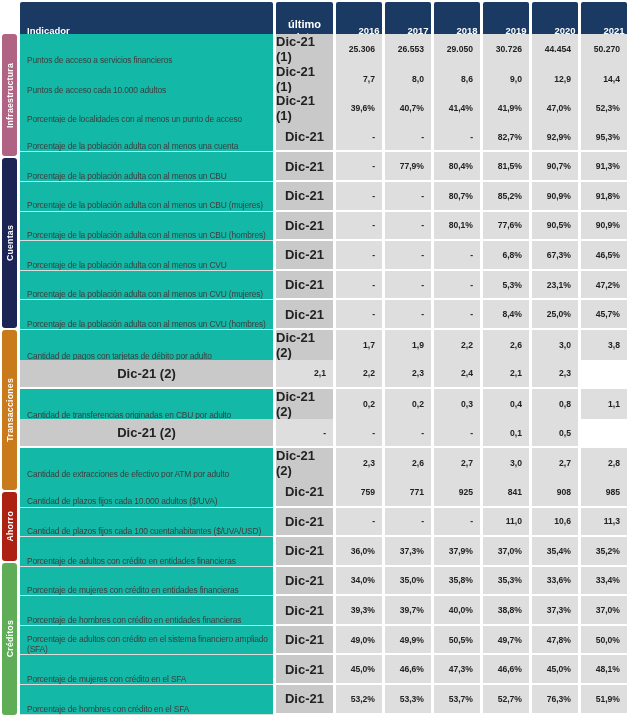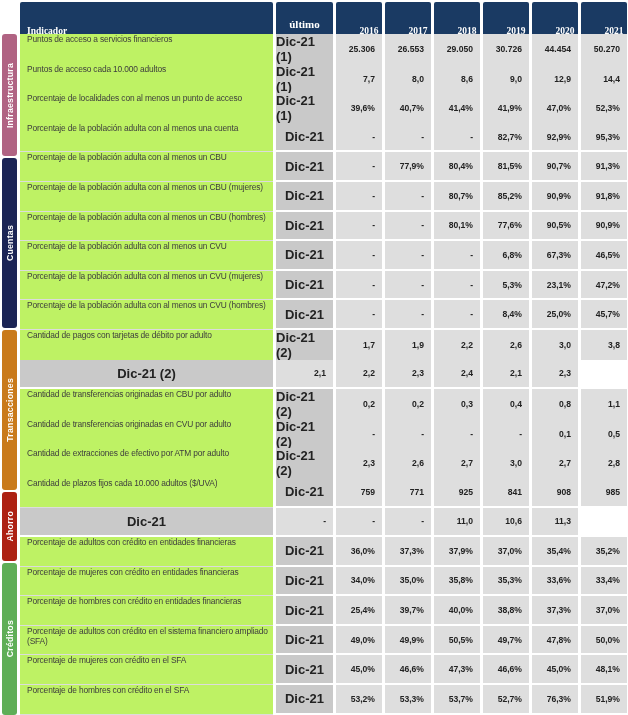--- a/index.html
+++ b/index.html
@@ -4,21 +4,21 @@
 <style>
   html, body { margin: 0; padding: 0; background: #ffffff; }
   body {
     font-family: "Liberation Sans", sans-serif;
     width: 628px; height: 715px;
     -webkit-font-smoothing: antialiased;
   }
   .table-wrap { padding: 2px 0 0 2px; width: 625px; }
 
   
-  .header-flex { display: flex; gap: 3px; height: 30px; margin-bottom: 2px; font-family: Liberation Serif, serif; }
+  .header-flex { display: flex; gap: 3px; height: 30px; margin-bottom: 2px; }
   .corner { width: 15px; flex: none; }
   .header-grid {
     flex: 1; display: grid;
     grid-template-columns: 253px 57px repeat(6, 46px);
     column-gap: 3px;
   }
   .h-block {
     background: var(--header-bg); color: #ffffff;
     font-weight: bold; border-radius: 2px;
     display: flex; align-items: center; justify-content: center;
@@ -42,22 +42,22 @@
     letter-spacing: 0.2px; white-space: nowrap;
   }
   .rows { flex: 1; display: flex; flex-direction: column; }
   .row {
     display: grid;
     grid-template-columns: 253px 57px repeat(6, 46px);
     column-gap: 3px;
     height: 29.6px; box-sizing: border-box;
   }
   .cell-ind {
-    background: #bef264; border-bottom: 1px solid #dcdcdc;
-    display: flex; align-items: flex-start;
+    background: #14b8a6; border-bottom: 1px solid #dcdcdc;
+    display: flex; align-items: flex-end;
     padding: 0 4px 0 7px;
     font-size: 8.4px; letter-spacing: -0.15px; color: #3d3d3d; line-height: 1.2;
   }
   .cell-last {
     background: var(--last-col-bg); border-bottom: 2px solid #ffffff;
     display: flex; align-items: center; justify-content: center;
     font-weight: bold; font-size: 13px; color: #222222;
   }
   .cell-val {
     background: var(--value-bg); border-bottom: 2px solid #ffffff;
@@ -264,23 +264,20 @@
     <div class="cell-last">Dic-21 (2)</div>
     <div class="cell-val">0,2</div>
     <div class="cell-val">0,2</div>
     <div class="cell-val">0,3</div>
     <div class="cell-val">0,4</div>
     <div class="cell-val">0,8</div>
     <div class="cell-val">1,1</div>
   </div>
 
   <div class="row">
-    <div class="cell-ind">
-            <span>Cantidad de transferencias originadas en CVU por adulto</span>
-          </div>
     <div class="cell-last">Dic-21 (2)</div>
     <div class="cell-val">-</div>
     <div class="cell-val">-</div>
     <div class="cell-val">-</div>
     <div class="cell-val">-</div>
     <div class="cell-val">0,1</div>
     <div class="cell-val">0,5</div>
   </div>
 
   <div class="row">
@@ -303,20 +300,23 @@
     <div class="cell-last">Dic-21</div>
     <div class="cell-val">759</div>
     <div class="cell-val">771</div>
     <div class="cell-val">925</div>
     <div class="cell-val">841</div>
     <div class="cell-val">908</div>
     <div class="cell-val">985</div>
   </div>
 
   <div class="row">
+    <div class="cell-ind">
+            <span>Cantidad de plazos fijos cada 100 cuentahabitantes ($/UVA/USD)</span>
+          </div>
     <div class="cell-last">Dic-21</div>
     <div class="cell-val">-</div>
     <div class="cell-val">-</div>
     <div class="cell-val">-</div>
     <div class="cell-val">11,0</div>
     <div class="cell-val">10,6</div>
     <div class="cell-val">11,3</div>
   </div>
 
   <div class="row">
@@ -343,21 +343,21 @@
     <div class="cell-val">35,3%</div>
     <div class="cell-val">33,6%</div>
     <div class="cell-val">33,4%</div>
   </div>
 
   <div class="row">
     <div class="cell-ind">
             <span>Porcentaje de hombres con crédito en entidades financieras</span>
           </div>
     <div class="cell-last">Dic-21</div>
-    <div class="cell-val">25,4%</div>
+    <div class="cell-val">39,3%</div>
     <div class="cell-val">39,7%</div>
     <div class="cell-val">40,0%</div>
     <div class="cell-val">38,8%</div>
     <div class="cell-val">37,3%</div>
     <div class="cell-val">37,0%</div>
   </div>
 
   <div class="row">
     <div class="cell-ind">
             <span>Porcentaje de adultos con crédito en el sistema financiero ampliado (SFA)</span>

